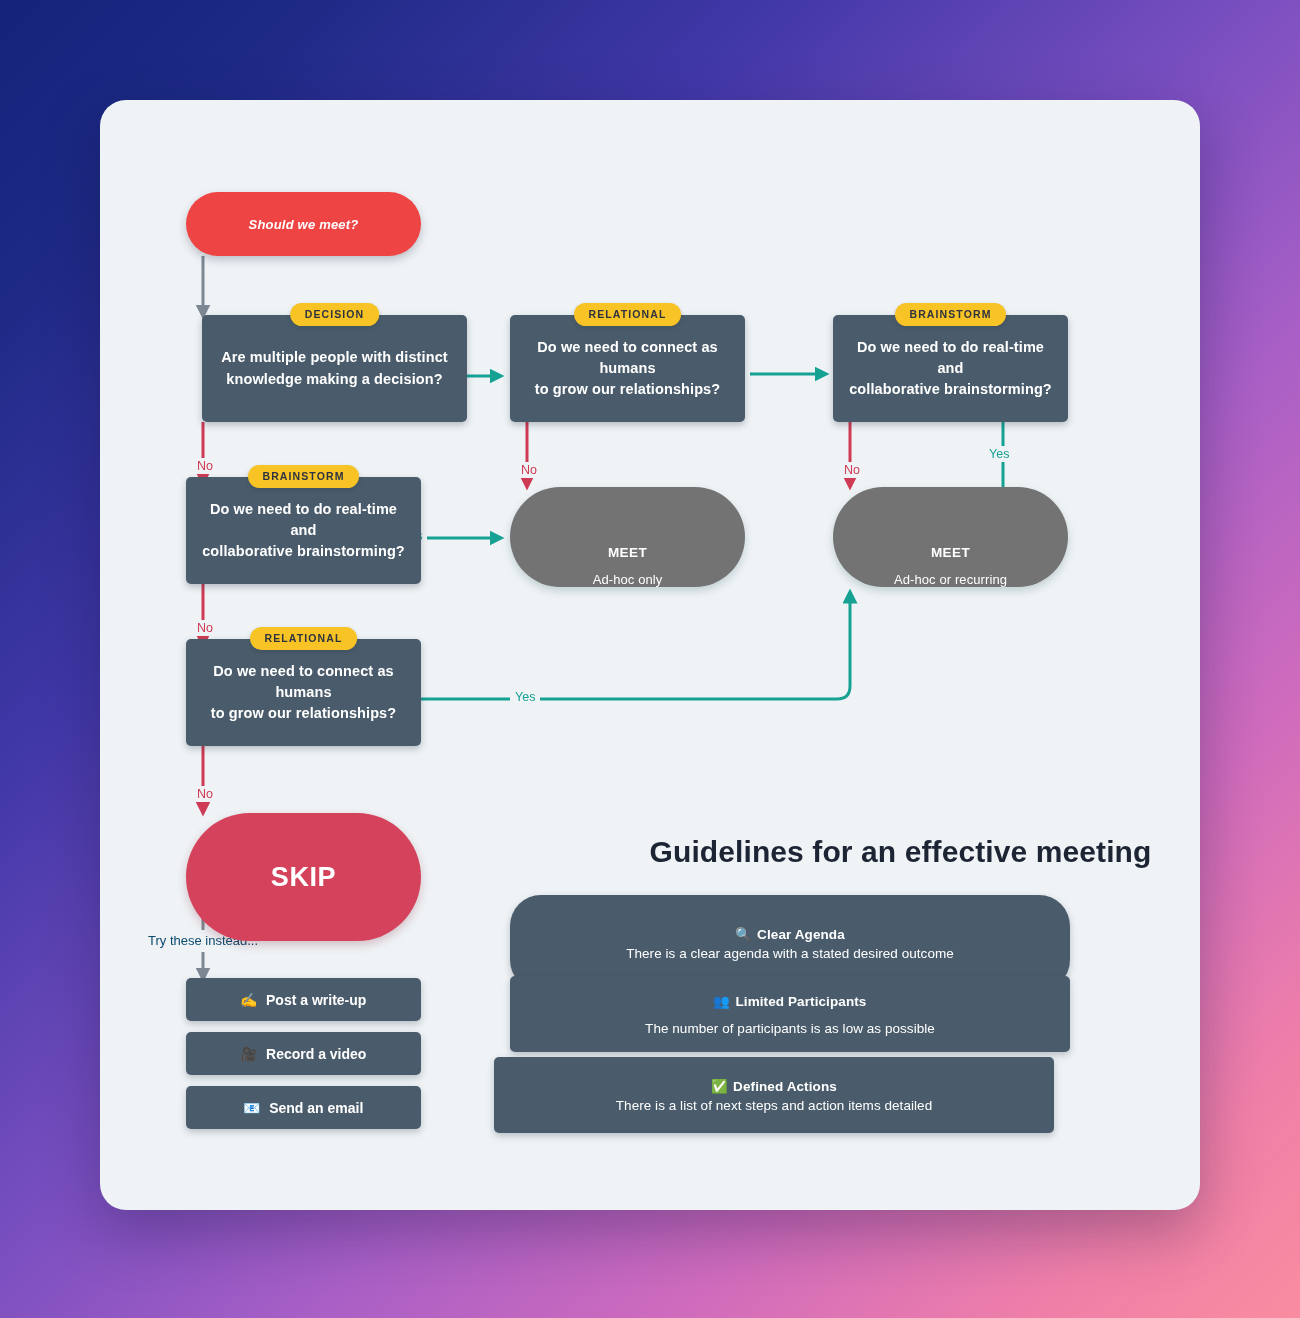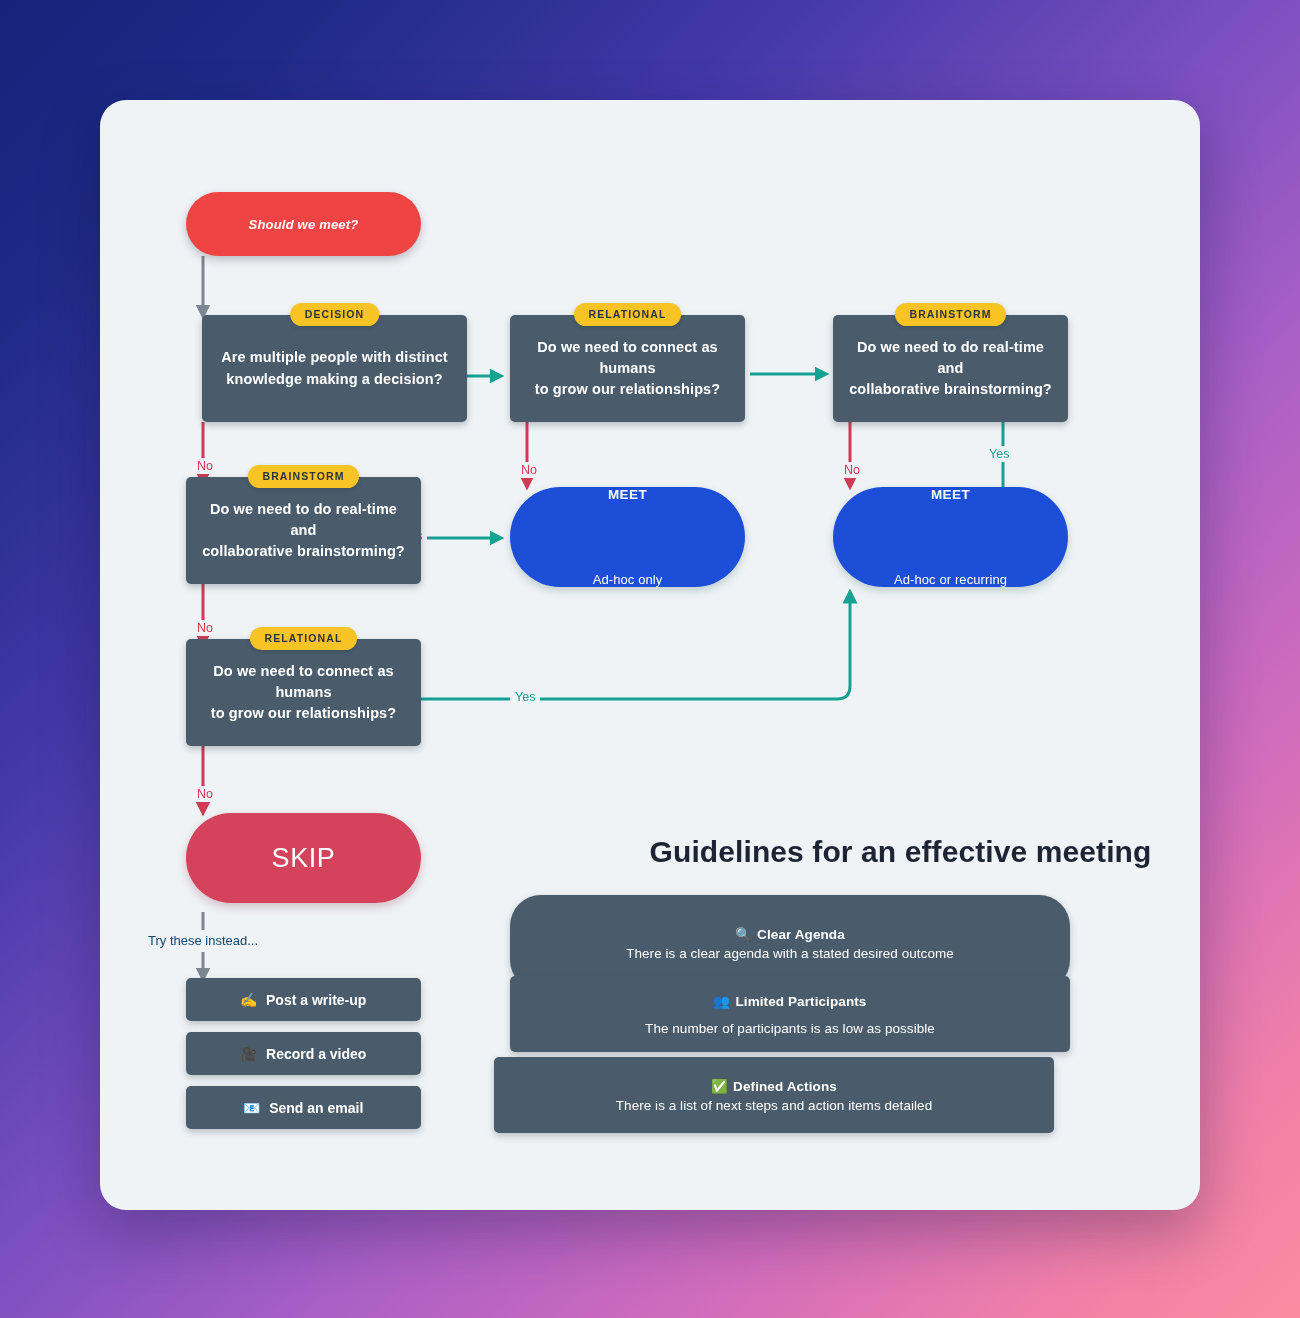--- a/index.html
+++ b/index.html
@@ -84,25 +84,25 @@
     border-radius: 999px;
     display: flex; align-items: center; justify-content: center;
     font-size: 13px; font-weight: bold; font-style: italic;
     letter-spacing: .2px;
     box-shadow: 0 4px 9px rgba(40,40,60,.25);
   }
 
   
   .pill-meet {
     position: absolute;
-    background: #1d4ed8;
+    background: #737373;
     color: #fff;
     border-radius: 999px;
     display: flex; flex-direction: column;
-    align-items: center; justify-content: space-between;
+    align-items: center; justify-content: flex-end;
     box-shadow: 0 4px 9px rgba(30,80,80,.22);
   }
   .pill-meet .mtitle { font-size: 13.5px; font-weight: bold; letter-spacing: .4px; }
   .pill-meet .msub   { font-size: 13px; margin-top: 12px; letter-spacing: .1px; }
 
   
   .pill-skip {
     position: absolute;
     background: #d4425c;
     color: #fff;
@@ -271,21 +271,21 @@
     <div class="pill-meet" style="left:410px; top:387px; width:235px; height:100px;">
       <span class="mtitle">MEET</span>
       <span class="msub">Ad-hoc only</span>
     </div>
 
     <div class="pill-meet" style="left:733px; top:387px; width:235px; height:100px;">
       <span class="mtitle">MEET</span>
       <span class="msub">Ad-hoc or recurring</span>
     </div>
 
-    <div class="pill-skip" style="left:86px; top:713px; width:235px; height:90px;">
+    <div class="pill-skip" style="left:86px; top:713px; width:235px; height:128px;font-weight:bold;">
       <span>SKIP</span>
     </div>
 
     <div class="alt" style="left:86px; top:878px; width:235px; height:43px;">
       <span class="emoji">✍️</span>
       <span>Post a write-up</span>
     </div>
     <div class="alt" style="left:86px; top:932px; width:235px; height:43px;">
       <span class="emoji">🎥</span>
       <span>Record a video</span>

